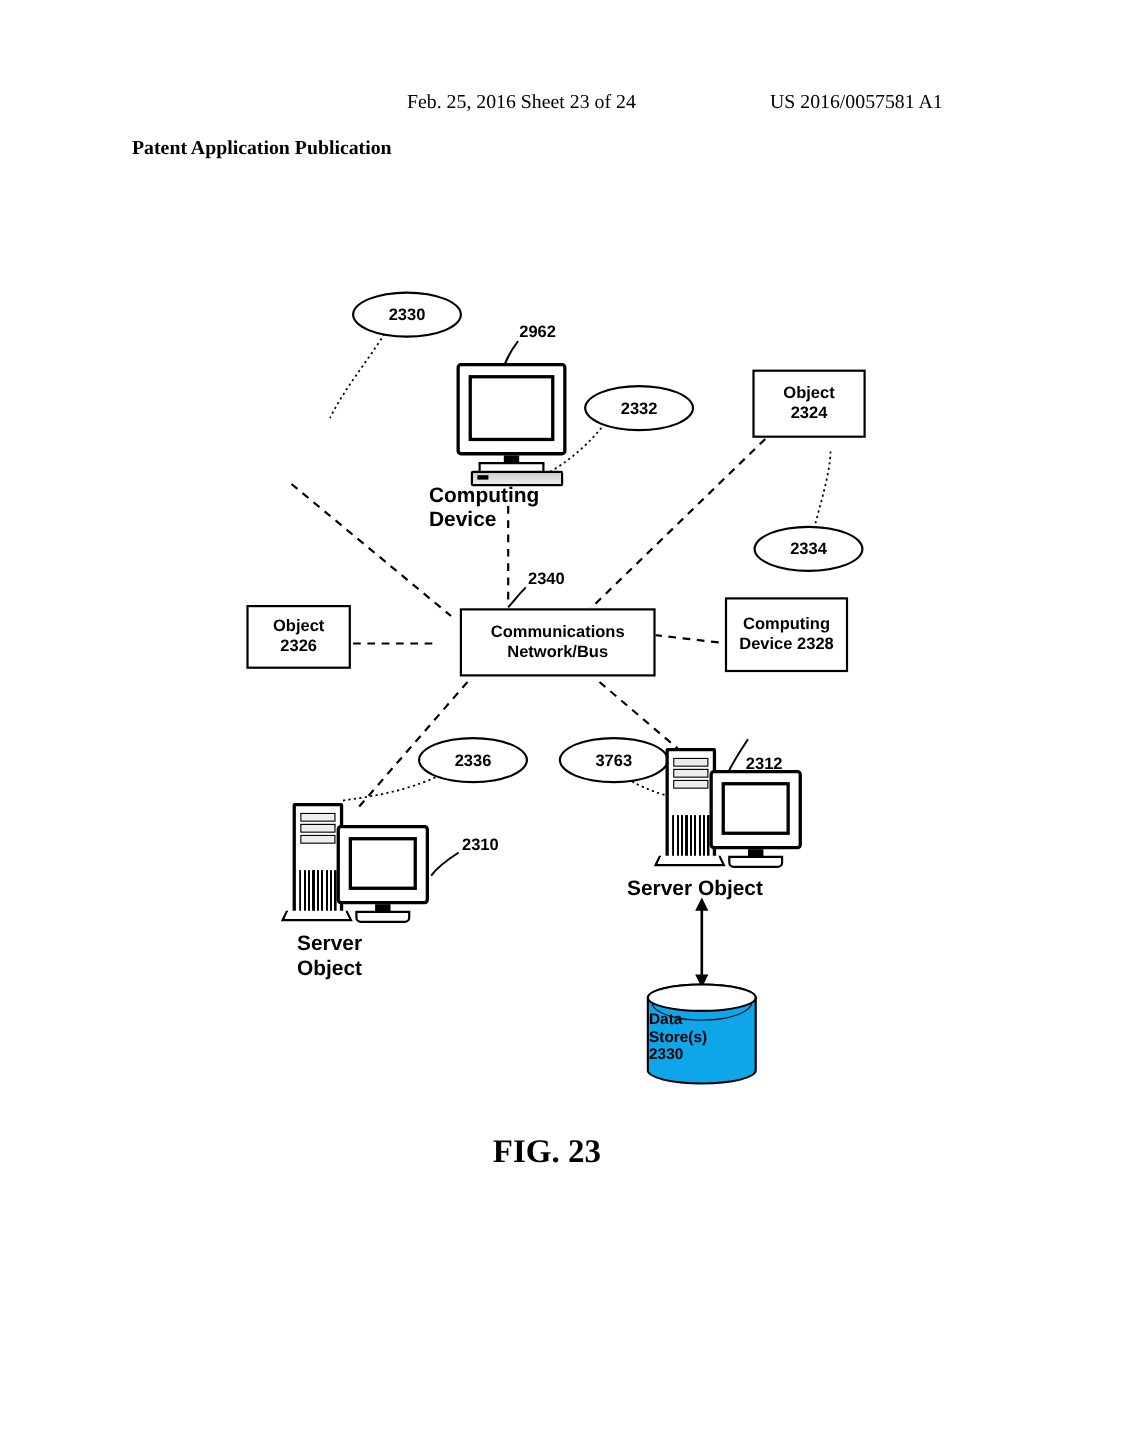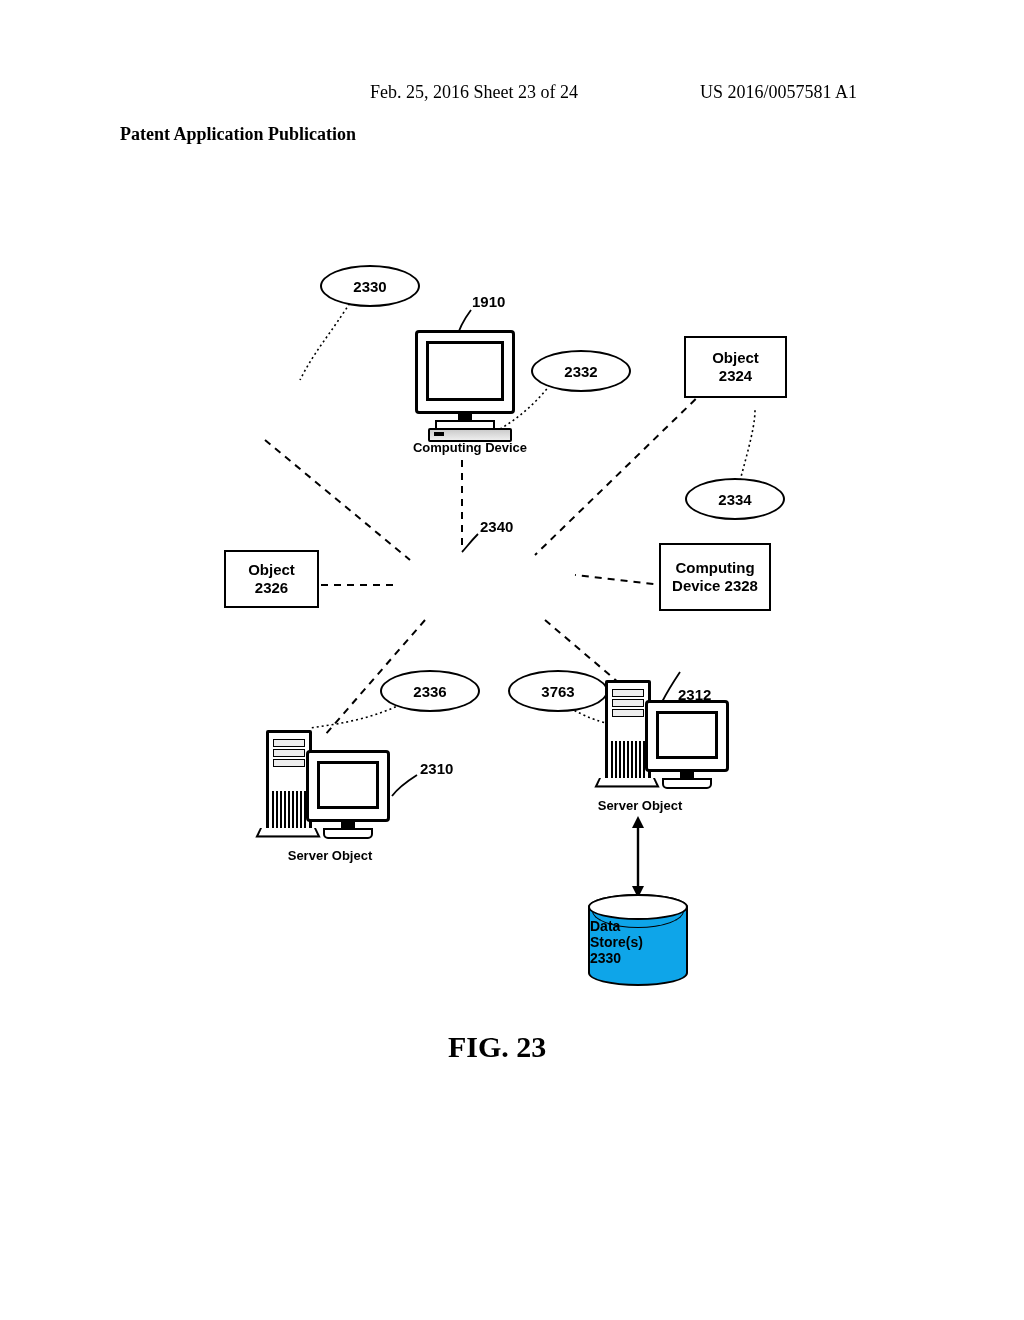--- a/index.html
+++ b/index.html
@@ -69,22 +69,21 @@
     font-size: 15px;
     display: flex;
     align-items: center;
     justify-content: center;
     background: #fff;
   }
 
   .big-label {
     position: absolute;
     font-weight: bold;
-    font-size: 13px;
-    text-align: center;
+    font-size: 19px;
   }
 
   .ref-label {
     position: absolute;
     font-weight: bold;
     font-size: 15px;
   }
 
   .fig-label {
     position: absolute;
@@ -265,32 +264,36 @@
 
     <div class="box" style="left:0px; top:310px; width:95px; height:58px; flex-direction:column;">
       <span>Object</span>
       <span>2326</span>
     </div>
 
     <div class="box" style="left:435px; top:303px; width:112px; height:68px;">
       <span>Computing Device 2328</span>
     </div>
 
+    <div class="box" style="left:194px; top:313px; width:178px; height:62px; flex-direction:column;">
+      <span>Communications</span>
+      <span>Network/Bus</span>
+    </div>
 
     <div class="monitor" style="left:215px; top:90px; width:100px;">
       <div class="bezel" style="width:94px;height:78px;">
           <div class="screen"></div>
         </div>
       <div class="stand"></div>
       <div class="base"></div>
     </div>
     <div class="keyboard" style="left:228px; top:188px; width:80px;"></div>
     <div class="big-label" style="left:190px; top:200px; width:160px;">Computing Device</div>
 
-    <div class="ref-label" style="left:272px; top:53px;">1910</div>
+    <div class="ref-label" style="left:272px; top:53px;">2962</div>
     <div class="ref-label" style="left:280px; top:278px;">2340</div>
     <div class="ref-label" style="left:220px; top:520px;">2310</div>
     <div class="ref-label" style="left:478px; top:418px;margin-top:28px;">2312</div>
 
     <div class="tower" style="left:66px; top:490px; width:40px; height:100px;">
       <div class="drive d1"></div>
         <div class="slot s1"></div>
         <div class="drive d2"></div>
         <div class="drive d3"></div>
       <div class="vents"></div>

